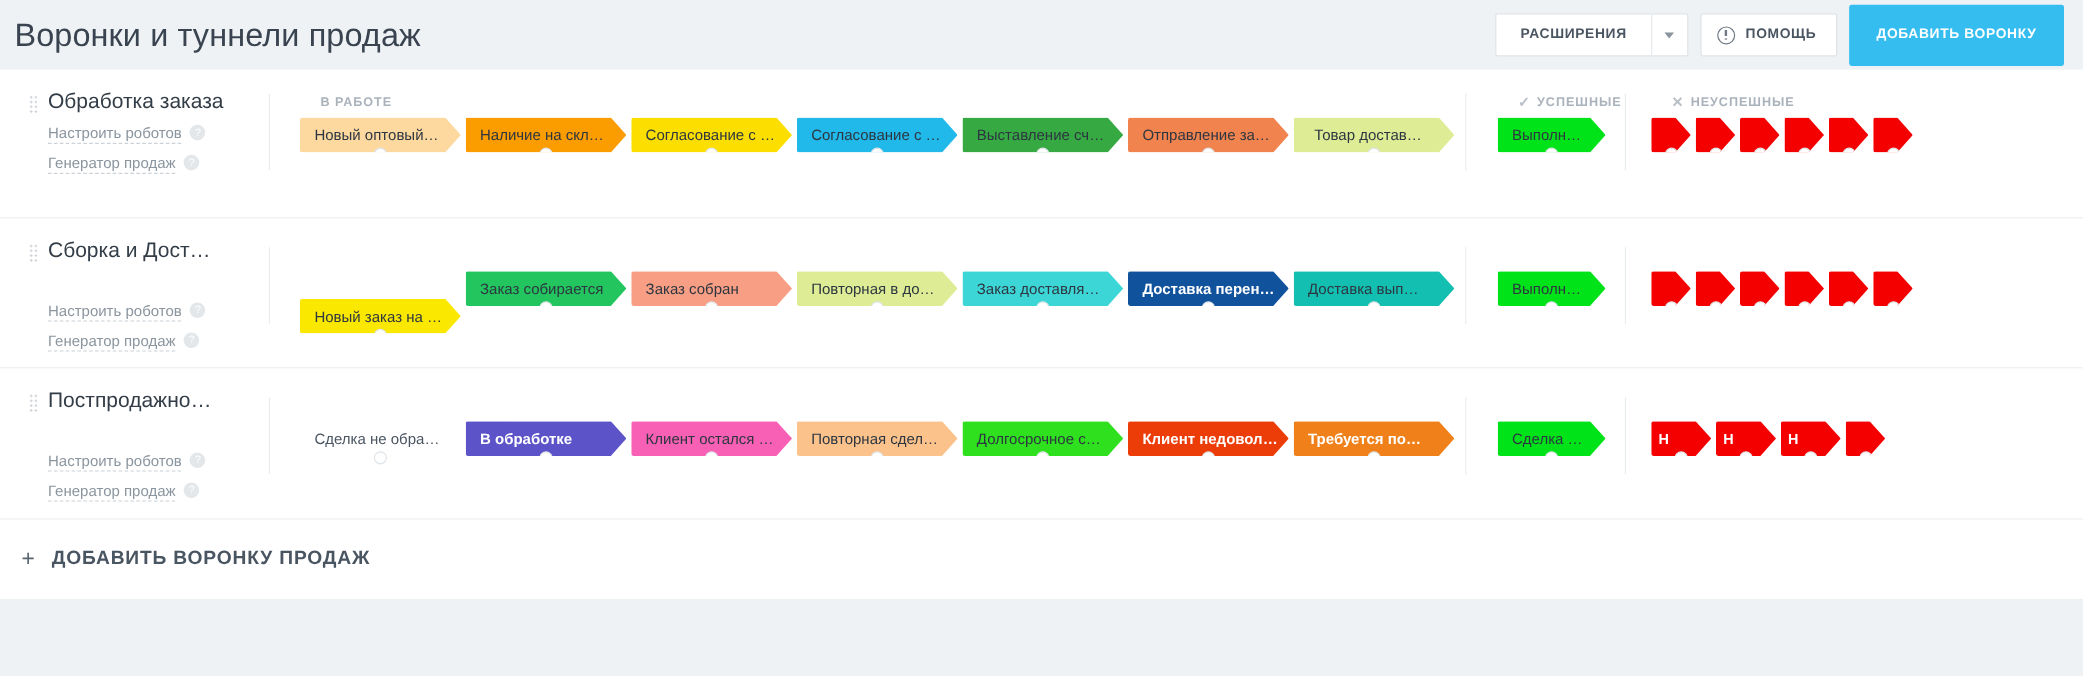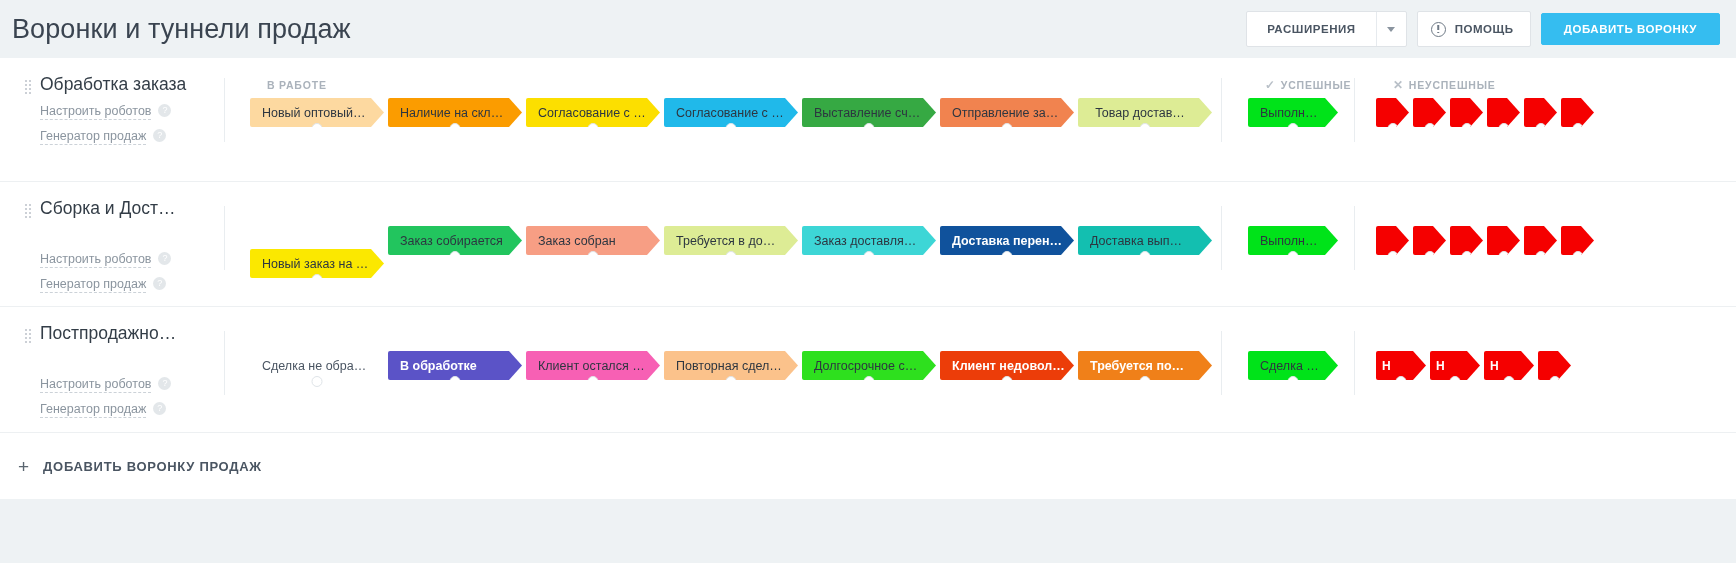--- a/index.html
+++ b/index.html
@@ -78,21 +78,21 @@
     content: "";
     position: absolute; left: 50%; top: 9px;
     width: 1.5px; height: 1.5px; background: #6f7a86;
     transform: translateX(-50%);
   }
   .btn-primary {
     background: #35bdf0;
     border-color: #35bdf0;
     color: #fff;
     padding: 0 22px;
-    height: 32px;
+    height: 51px;
   }
 
   
   .board {
     background: #fff;
     height: 439px;
     position: relative;
   }
   .funnel-row {
     position: relative;
@@ -231,21 +231,21 @@
     gap: 14px;
     cursor: pointer;
   }
   .plus-glyph {
     font-size: 19px;
     color: #5b6670;
     line-height: 1;
     font-weight: 300;
   }
   .footer-label {
-    font-size: 13px;
+    font-size: 16px;
     font-weight: bold;
     letter-spacing: .7px;
     color: #4a5562;
     text-align: right;
   }
 </style>
 </head>
 <body>
 
 <div class="header">
@@ -398,21 +398,21 @@
           </div>
           <div class="chip w-wide" style="background: #22c55e;">
             <span>Заказ собирается</span>
             <span class="dot"></span>
           </div>
           <div class="chip w-wide" style="background: rgb(247, 158, 132);">
             <span>Заказ собран</span>
             <span class="dot"></span>
           </div>
           <div class="chip w-wide" style="background: rgb(221, 236, 149);">
-            <span>Требуется в до…</span>
+            <span>Повторная в до…</span>
             <span class="dot"></span>
           </div>
           <div class="chip w-wide" style="background: rgb(61, 214, 214);">
             <span>Заказ доставля…</span>
             <span class="dot"></span>
           </div>
           <div class="chip w-wide light-text" style="background: rgb(16, 82, 156);">
             <span>Доставка перен…</span>
             <span class="dot"></span>
           </div>

